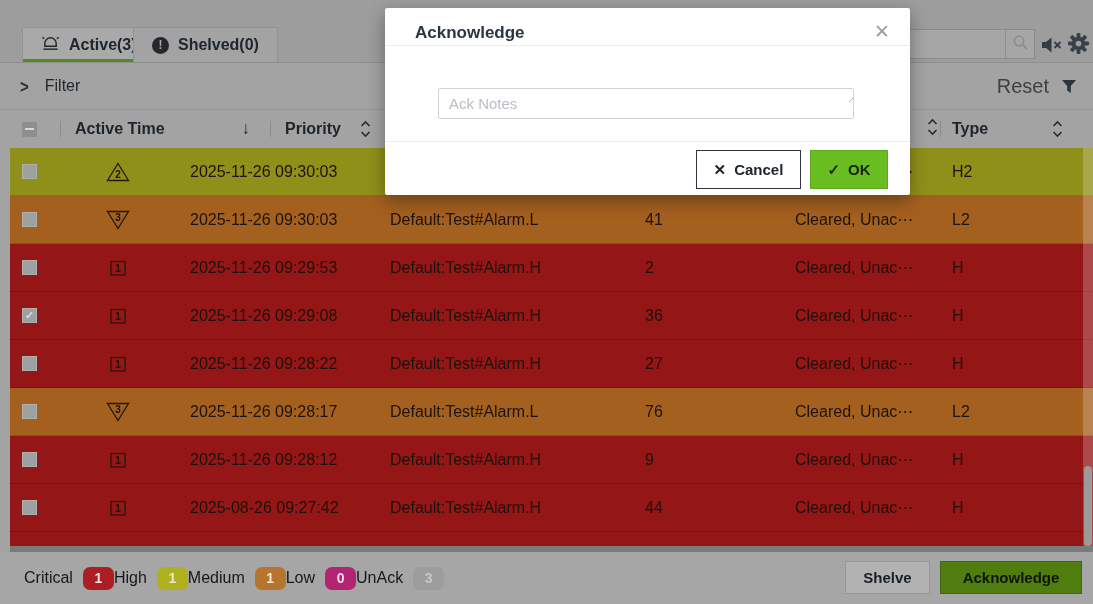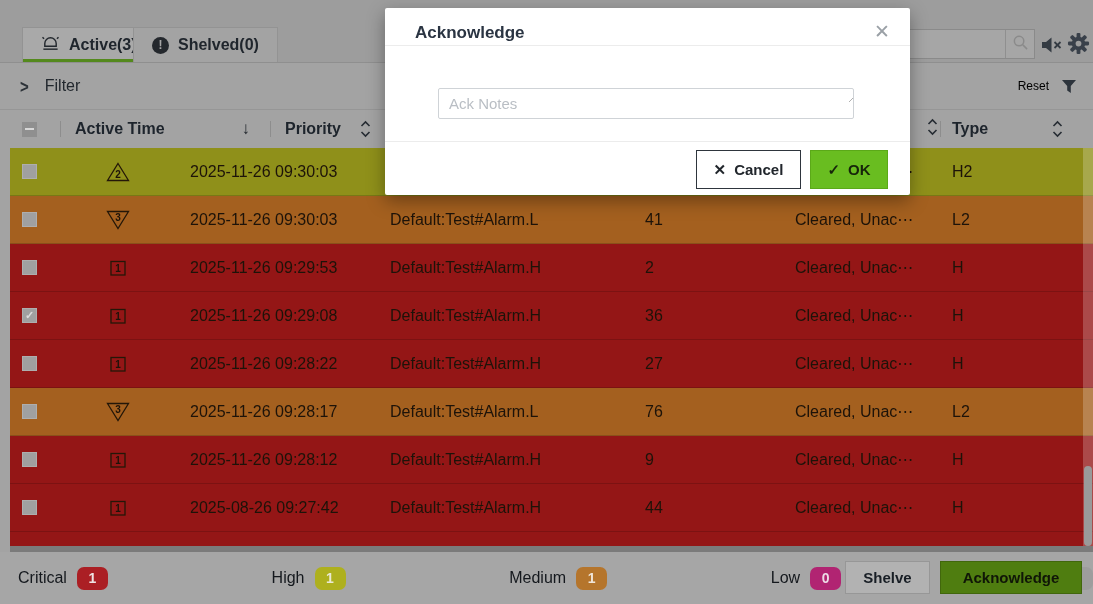--- a/index.html
+++ b/index.html
@@ -19,21 +19,21 @@
         display:flex;align-items:center;justify-content:center;line-height:1;}
   .search-box{position:absolute;right:58px;bottom:3px;width:156px;height:30px;border:1px solid #8a8a8a;background:#a6a6a6;box-sizing:border-box;}
   .search-btn{position:absolute;right:0;top:0;bottom:0;width:28px;border-left:1px solid #8f8f8f;display:flex;align-items:center;justify-content:center;}
   .top-ic{position:absolute;bottom:7px;display:flex;align-items:center;justify-content:center;cursor:pointer;}
   .ic-mute{right:29px;}
   .ic-gear{right:3px;}
   
   .filterbar{position:absolute;left:0;top:63px;right:0;height:47px;background:#a3a3a3;border-bottom:1px solid #969696;
              box-sizing:border-box;display:flex;align-items:center;padding-left:20px;font-size:16px;color:#22282e;}
   .chev{font-size:15px;font-weight:700;color:#2c3238;margin-right:16px;transform:scaleY(1.25);}
-  .reset{position:absolute;right:44px;font-size:12px;color:#000000;cursor:pointer;}
+  .reset{position:absolute;right:44px;font-size:20px;color:#404040;cursor:pointer;}
   .funnel{position:absolute;right:16px;top:16px;cursor:pointer;}
   
   .thead{position:absolute;top:110px;left:10px;right:0;height:38px;background:#a3a3a3;display:flex;
          font-size:16px;font-weight:700;color:#1d242c;}
   .th{position:relative;display:flex;align-items:center;box-sizing:border-box;cursor:pointer;}
   .th + .th::before{content:'';position:absolute;left:0;top:11px;bottom:11px;width:1px;background:#8d8d8d;}
   .th-sel{width:50px;padding-left:12px;}
   .th-pri{width:115px;padding-left:15px;}
   .th-time{width:210px;padding-left:15px;}
   .th-name{width:245px;}
@@ -61,21 +61,21 @@
   .cb-h{width:15px;height:15px;background:#8f8f8f;position:relative;cursor:pointer;}
   .cb-h::after{content:'';position:absolute;left:3px;right:3px;top:6px;height:2.5px;background:#d7d7d7;}
   .pshape{display:none;}
   .pshape.show{display:block;}
   
   .vscroll{position:absolute;right:0;top:148px;width:10px;height:398px;background:rgba(255,255,255,0.22);}
   .vthumb{position:absolute;left:1px;right:1px;top:318px;height:80px;background:#9a9a9a;border-radius:4px;cursor:pointer;}
   .hscroll{position:absolute;left:10px;right:0;top:546px;height:6px;background:#7b7b7b;cursor:pointer;}
   
   .footer{position:absolute;left:0;top:552px;right:0;height:52px;background:#a6a6a6;
-          display:flex;align-items:center;padding-left:18px;gap:26px;box-sizing:border-box;justify-content:space-between;}
+          display:flex;align-items:center;padding-left:24px;box-sizing:border-box;}
   .counter{display:flex;align-items:center;gap:10px;font-size:16px;color:#14181d;}
   .cbadge{min-width:31px;height:23px;border-radius:7px;display:flex;align-items:center;justify-content:center;
           font-size:14px;font-weight:700;padding:0 6px;box-sizing:border-box;}
   .fbtn{position:absolute;top:9px;height:33px;display:flex;align-items:center;justify-content:center;
         font-size:15px;font-weight:700;box-sizing:border-box;cursor:pointer;font-family:inherit;margin-left:6px;}
   .btn-shelve{right:163px;width:85px;background:#b2b2b2;border:1px solid #979797;color:#181e25;}
   .btn-ack{right:11px;width:142px;background:#4f7d10;border:1px solid #41670c;color:#101607;}
   
   .modal{position:absolute;left:385px;top:8px;width:525px;height:187px;background:#ffffff;border-radius:2px;
          box-shadow:0 6px 18px rgba(0,0,0,0.35);z-index:50;}

